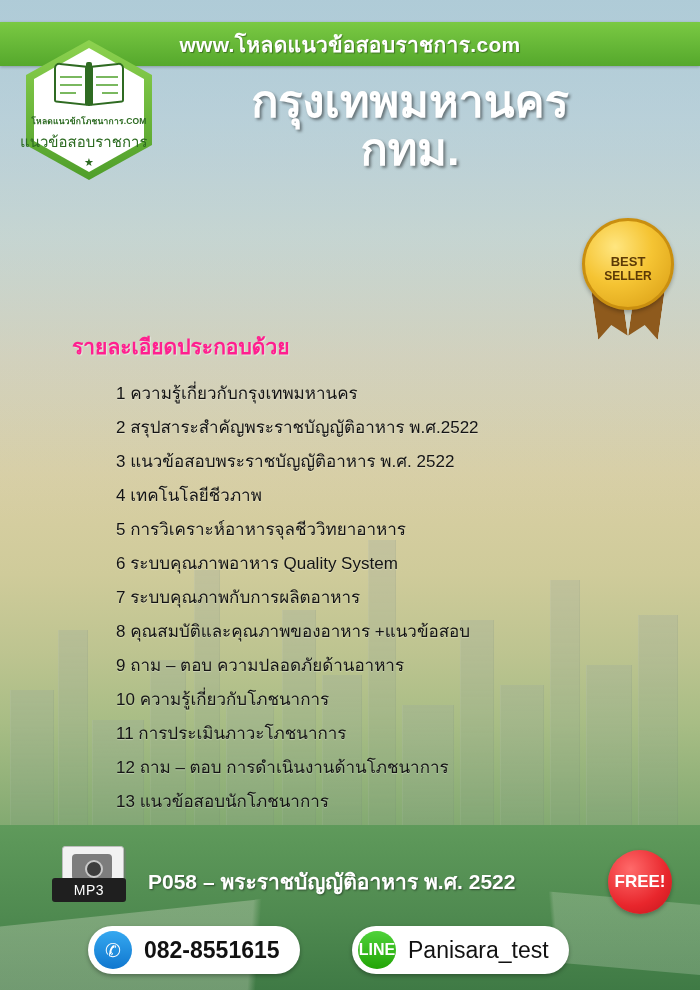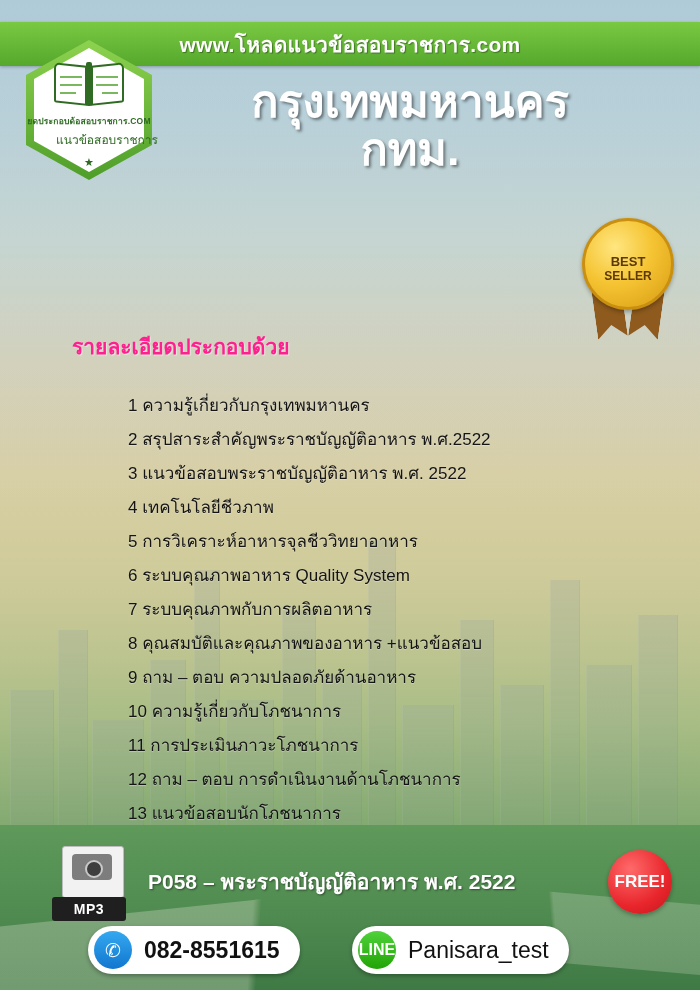--- a/index.html
+++ b/index.html
@@ -101,22 +101,22 @@
     background: #2f6b22; border-radius: 2px;
   }
   .book .line {
     position: absolute; height: 2px; background: #7ab85f;
   }
   .badge-t1 {
     position: absolute; left: 0; right: 0; top: 80px; text-align: center;
     font-size: 8.5px; color: #2d6b22; font-weight: bold; letter-spacing: .2px;
   }
   .badge-t2 {
-    position: absolute; left: 0; right: 0; top: 96px; text-align: right;
-    font-size: 12px; color: #2d6b22;
+    position: absolute; left: 0; right: 0; top: 96px; text-align: left;
+    font-size: 15px; color: #2d6b22;
   }
   .badge-star {
     position: absolute; left: 50%; top: 122px; transform: translateX(-50%);
     color: #2d6b22; font-size: 11px;
   }
 
   
   .headline {
     position: absolute; top: 78px; left: 160px; width: 500px;
     text-align: center;
@@ -156,21 +156,21 @@
   .seller .disc .t2 { font-size: 12px; font-weight: bold; color: #5c3a06; }
 
   
   .detail-head {
     position: absolute; top: 330px; left: 72px;
     color: #ff1f8f; font-size: 21px; font-weight: bold;
     text-shadow: 1px 1px 1px rgba(255,255,255,.5);
   }
   .toc {
     position: absolute; top: 385px; left: 116px; width: 520px;
-    list-style: none; margin: 12px; padding: 0;
+    list-style: none; margin: 0; padding: 0;
   }
   .toc li {
     color: #141414; font-size: 17px; line-height: 1.0;
     margin-bottom: 17px; white-space: nowrap;
     text-shadow: 0 1px 1px rgba(255,255,255,.35);
   }
 
   
   .mp3 { position: absolute; left: 52px; bottom: 78px; width: 88px; height: 66px; }
   .mp3 .sheet {
@@ -180,23 +180,23 @@
   }
   .mp3 .cam {
     position: absolute; left: 20px; top: 8px; width: 40px; height: 26px;
     background: #7d7d7d; border-radius: 4px;
   }
   .mp3 .cam::after {
     content:""; position:absolute; left: 13px; top: 6px; width: 14px; height: 14px;
     border-radius: 50%; background: #3e3e3e; border: 2px solid #c9c9c9;
   }
   .mp3 .tag {
-    position: absolute; left: 0; top: 51px; width: 74px; height: 24px;
+    position: absolute; left: 0; top: 32px; width: 74px; height: 24px;
     background: #1f1f1f; border-radius: 3px;
-    color: #ffffff; font-size: 14px; font-weight: bold;
+    color: #ffffff; font-size: 14px; font-weight: normal;
     display:flex; align-items:center; justify-content:center;
     letter-spacing: .5px;
   }
   .prodcode {
     position: absolute; left: 148px; bottom: 92px;
     color: #ffffff; font-size: 21px; font-weight: bold;
     text-shadow: 1px 1px 2px rgba(0,0,0,.45);
     white-space: nowrap;
   }
   .freebadge {
@@ -268,21 +268,21 @@
       <div class="pg l"></div>
       <div class="pg r"></div>
       <div class="spine"></div>
       <div class="line" style="left:6px; top:12px; width:22px;"></div>
       <div class="line" style="left:6px; top:20px; width:22px;"></div>
       <div class="line" style="left:6px; top:28px; width:16px;"></div>
       <div class="line" style="right:6px; top:12px; width:22px;"></div>
       <div class="line" style="right:6px; top:20px; width:22px;"></div>
       <div class="line" style="right:6px; top:28px; width:16px;"></div>
     </div>
-    <div class="badge-t1">ยดประกอบด้อสอบราชการ.COM</div>
+    <div class="badge-t1">โหลดแนวข้กโภชนาการ.COM</div>
     <div class="badge-t2">แนวข้อสอบราชการ</div>
     <div class="badge-star">★</div>
   </div>
 
   <div class="headline">
     <span>กรุงเทพมหานคร</span>
     <span class="l2">กทม.</span>
   </div>
 
 

